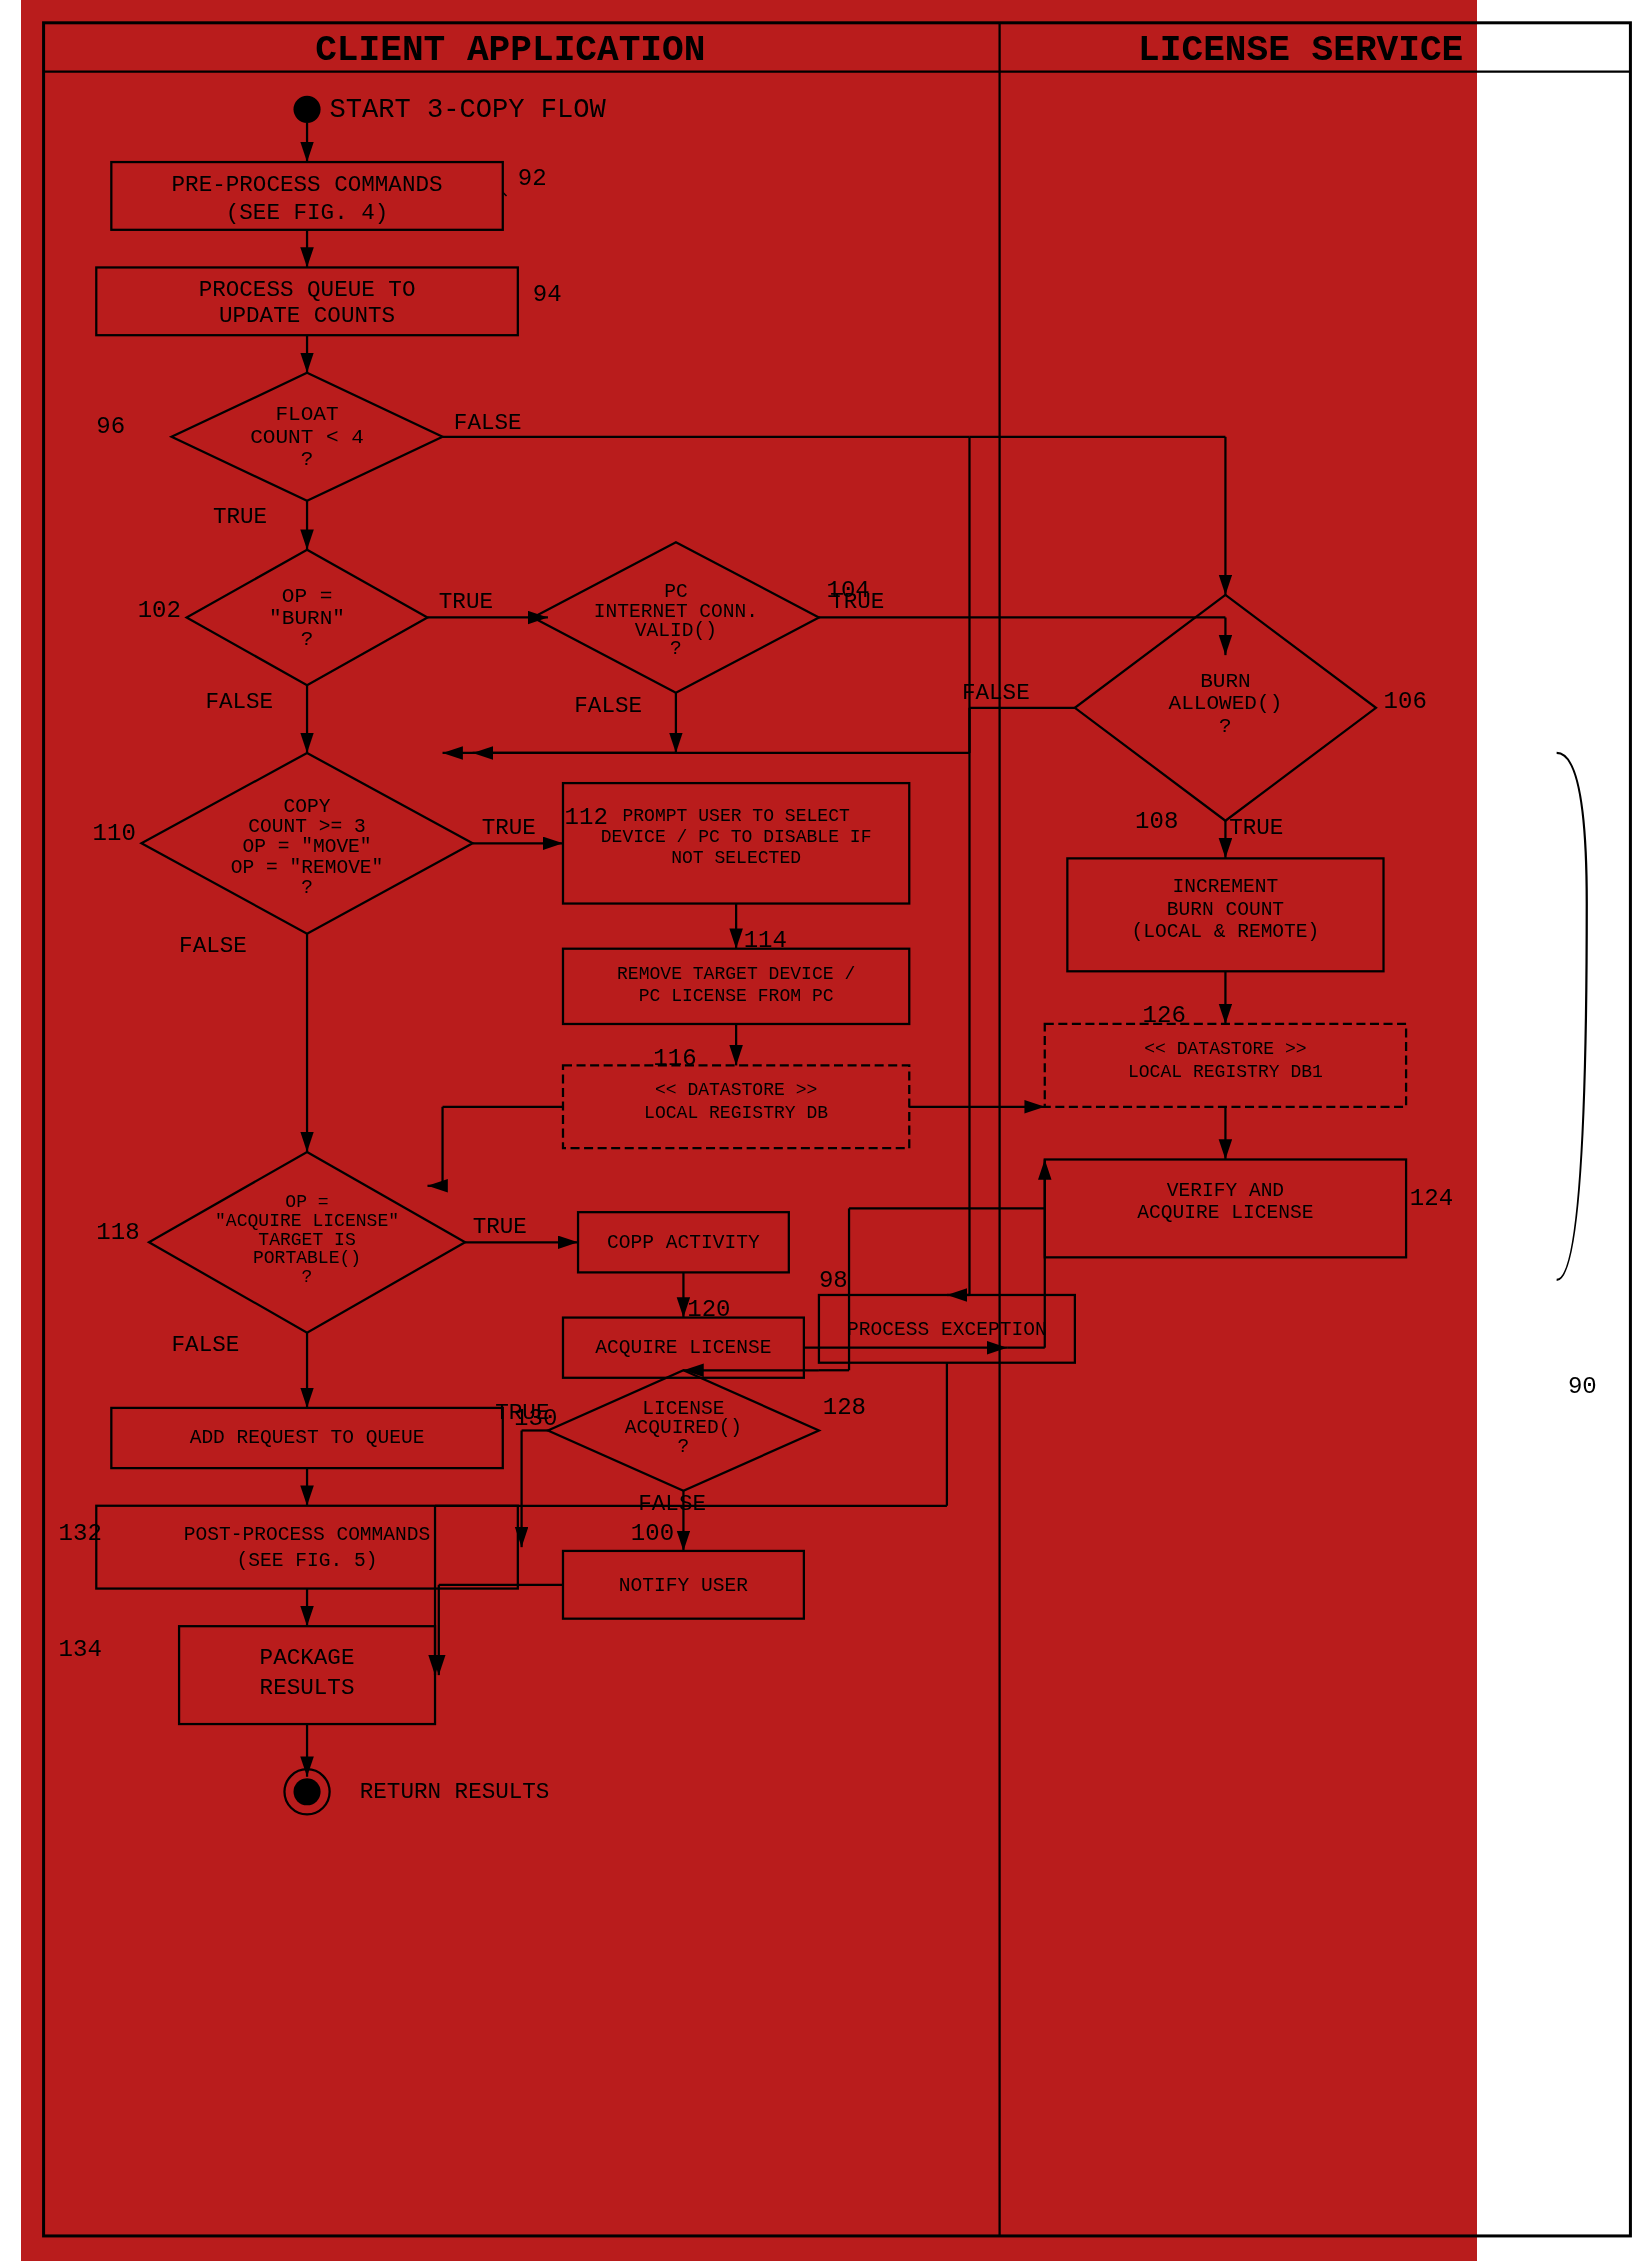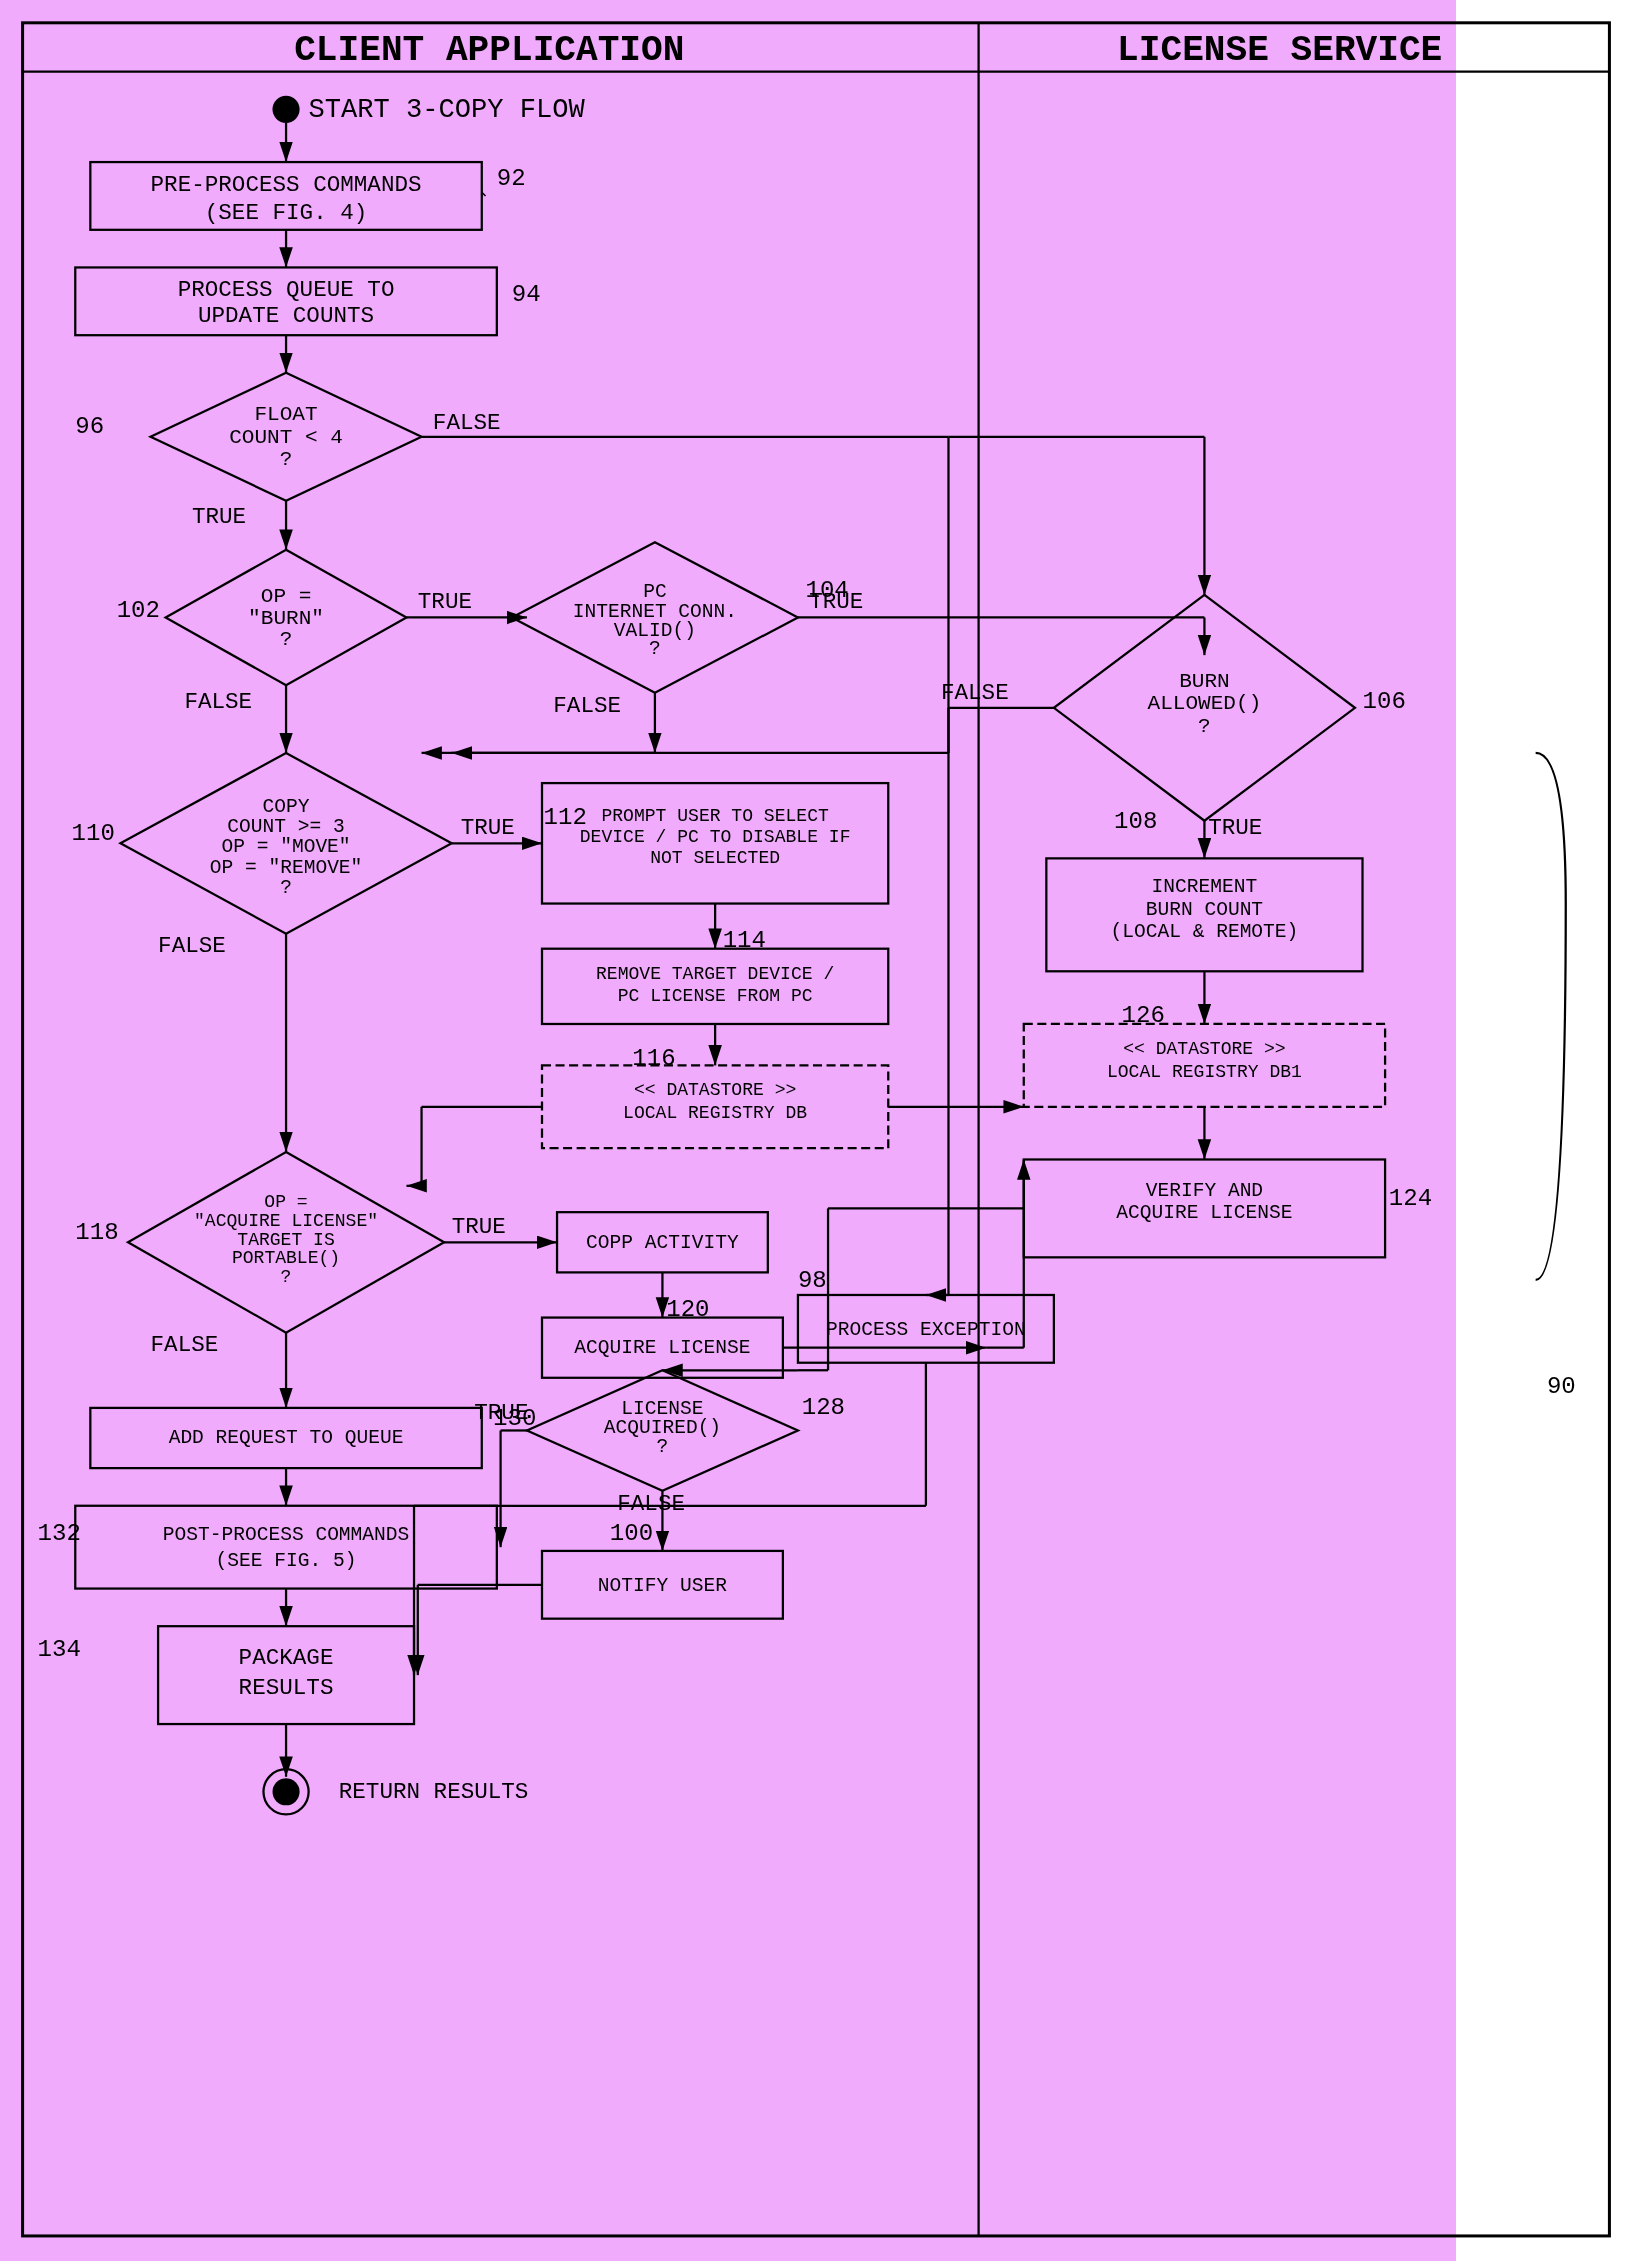--- a/index.html
+++ b/index.html
@@ -8,21 +8,22 @@
       font-family: 'Courier New', monospace;
       width: 1632px;
       height: 2261px;
       overflow: hidden;
       position: relative;
     }
     .diagram-container {
       width: 1456px;
       height: 2261px;
       position: relative;
-      background: #f0abfc;
+      background: #b91c1c;
+      margin-left: 21px;
     }
     svg {
       position: absolute;
       top: 0; left: 0;
       width: 1632px;
       height: 2261px;
     }
     text {
       font-family: 'Courier New', monospace;
     }

